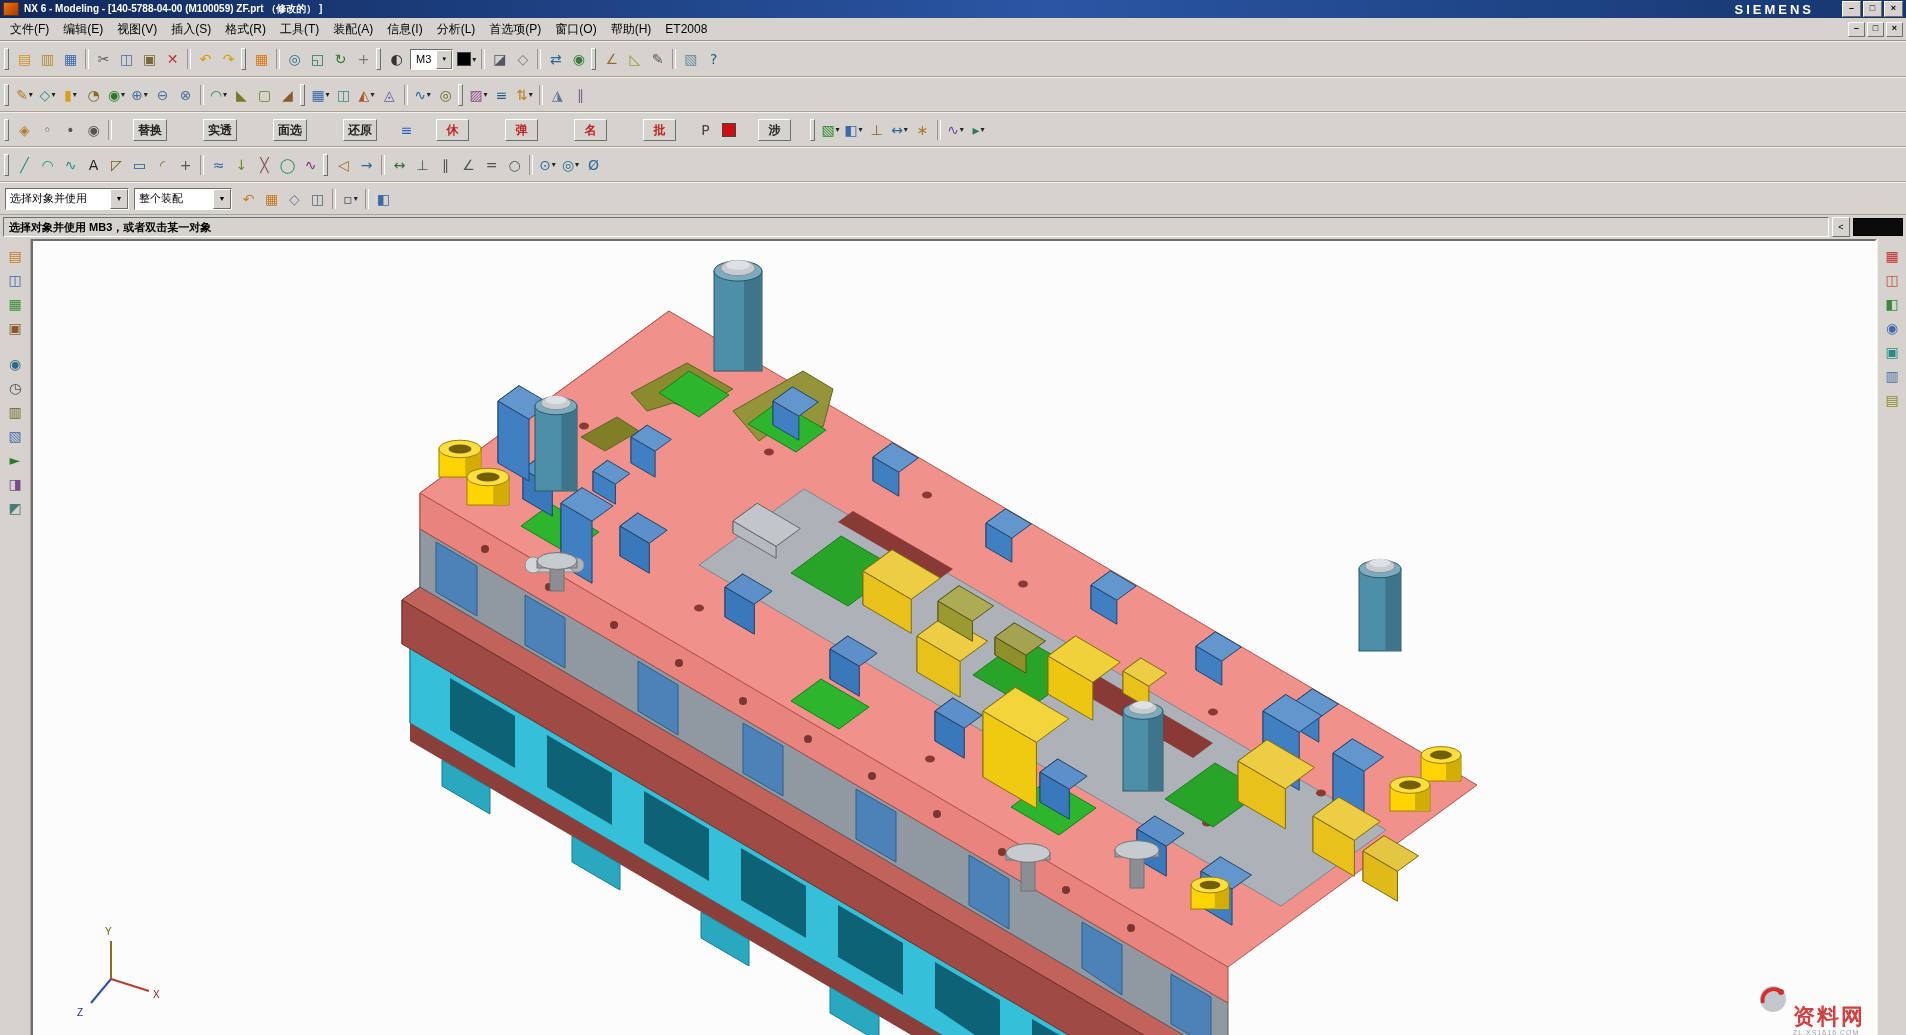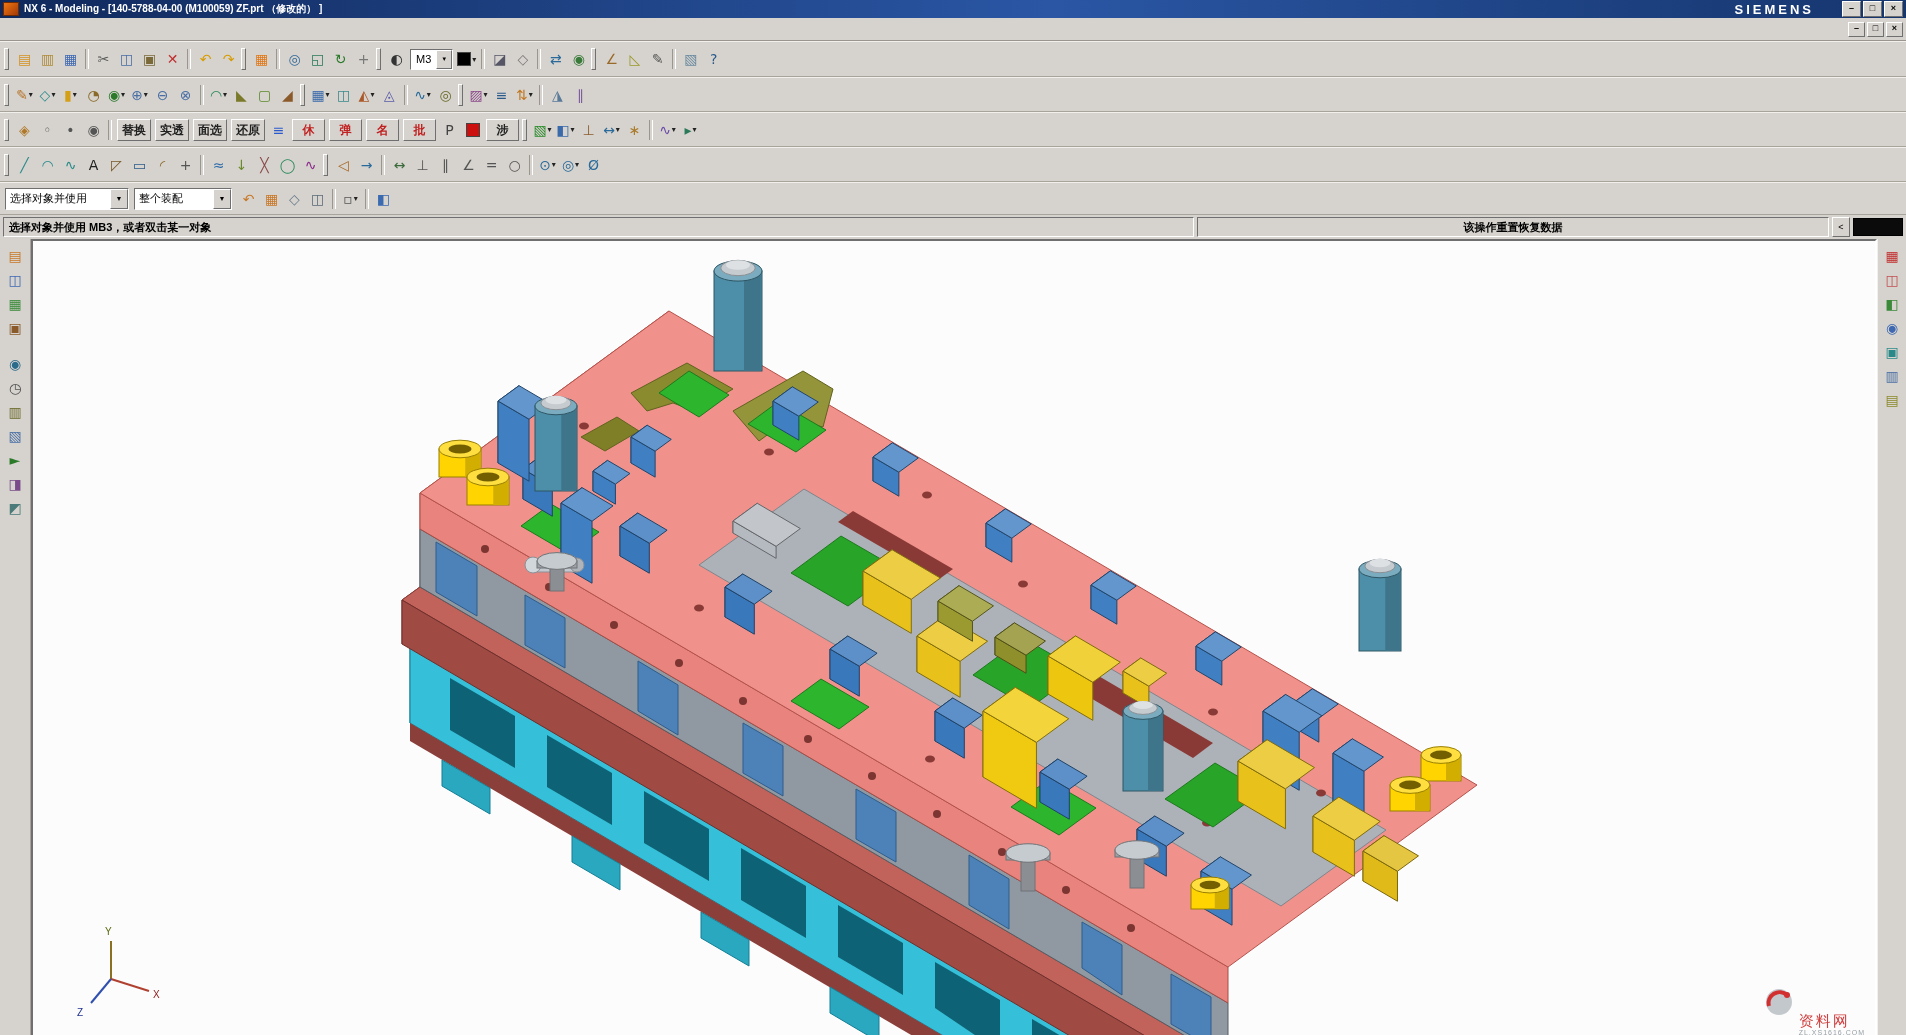--- a/index.html
+++ b/index.html
@@ -16,21 +16,21 @@
   .menubar{height:22px;display:flex;align-items:center;background:#d6d3ce;border-bottom:1px solid #9a968f;padding:0 3px;}
   .menu-items{display:flex;align-items:center;}
   .menu-item{font-size:12px;color:#000;padding:2px 7px;white-space:nowrap;}
   .mdi{margin-left:auto;display:flex;}
   .mdi .winbtn{width:15px;height:13px;line-height:11px;}
   
   .toolbar{display:flex;align-items:center;border-top:1px solid #f2f0ec;border-bottom:1px solid #a8a49c;padding:1px 3px;background:#d6d3ce;}
   .row1{height:32px}.row2{height:31px}.row3{height:31px}.row4{height:31px}
   .tbtn{min-width:23px;height:22px;display:flex;align-items:center;justify-content:center;gap:1px;flex:none;}
   .glyph{font-size:14px;line-height:1;font-family:"DejaVu Sans",sans-serif;}
-  .tbtn.tlabel{border:1px solid;border-color:#fff #6f6f6f #6f6f6f #fff;background:#d6d3ce;height:20px;padding:0 4px;margin:0 2px;}
+  .tbtn.tlabel{border:1px solid;border-color:#fff #6f6f6f #6f6f6f #fff;background:#d6d3ce;height:20px;padding:0 4px;margin:0 18px;}
   .tlbl{font-size:12px;font-weight:bold;line-height:1;white-space:nowrap;}
   .dd{font-size:8px;color:#222;}
   .tsep{width:2px;height:20px;border-left:1px solid #9a968f;border-right:1px solid #fff;margin:0 3px;flex:none;}
   .tgrip{width:3px;height:20px;border:1px solid;border-color:#fff #6f6f6f #6f6f6f #fff;margin:0 4px 0 1px;flex:none;}
   .swatch{width:12px;height:12px;border:1px solid #444;display:inline-block;}
   .mini-combo{display:flex;align-items:center;height:19px;border:1px solid;border-color:#6f6f6f #fff #fff #6f6f6f;background:#fff;margin:0 2px;flex:none;}
   .mc-text{font-size:11px;padding:0 5px;}
   .mc-btn{width:14px;height:17px;background:#d6d3ce;border:1px solid;border-color:#fff #6f6f6f #6f6f6f #fff;
           font-size:7px;display:flex;align-items:center;justify-content:center;}
   
@@ -53,40 +53,55 @@
   .main{display:flex;height:806px;}
   .side{background:#d6d3ce;display:flex;flex-direction:column;align-items:center;padding-top:5px;flex:none;}
   .side.left{width:30px;border-right:1px solid #a8a49c;}
   .side.right{width:28px;border-left:1px solid #f2f0ec;}
   .side .tbtn{min-width:22px;height:22px;margin:1px 0;}
   .side-gap{height:12px;flex:none;}
   .viewport{position:relative;flex:1;background:#fcfcfc;border:2px solid;border-color:#6f6f6f #fff #fff #6f6f6f;overflow:hidden;}
   .model-svg{position:absolute;left:0;top:0;}
   .watermark{position:absolute;right:10px;bottom:6px;display:flex;align-items:center;gap:5px;}
   .wm-col{display:flex;flex-direction:column;line-height:1.1;}
-  .wm-name{color:#d04040;font-size:15px;font-weight:normal;letter-spacing:2px;margin-top:45px;}
+  .wm-name{color:#d04040;font-size:22px;font-weight:bold;letter-spacing:2px;margin-top:45px;}
   .wm-sub{color:#98a0a6;font-size:7px;letter-spacing:1px;}
 </style>
 </head>
 <body>
 
 <div class="app">
 
   <div class="titlebar">
     <span class="app-icon"></span>
     <span class="title">NX 6 - Modeling - [140-5788-04-00 (M100059) ZF.prt （修改的） ]</span>
     <span class="brand">SIEMENS</span>
     <span style="display:flex">
         <span class="winbtn">–</span>
         <span class="winbtn">□</span>
         <span class="winbtn">×</span>
       </span>
   </div>
 
   <div class="menubar">
+    <div class="menu-items">
+        <div class="menu-item">文件(F)</div>
+        <div class="menu-item">编辑(E)</div>
+        <div class="menu-item">视图(V)</div>
+        <div class="menu-item">插入(S)</div>
+        <div class="menu-item">格式(R)</div>
+        <div class="menu-item">工具(T)</div>
+        <div class="menu-item">装配(A)</div>
+        <div class="menu-item">信息(I)</div>
+        <div class="menu-item">分析(L)</div>
+        <div class="menu-item">首选项(P)</div>
+        <div class="menu-item">窗口(O)</div>
+        <div class="menu-item">帮助(H)</div>
+        <div class="menu-item">ET2008</div>
+      </div>
     <div class="mdi">
         <span class="winbtn">–</span>
         <span class="winbtn">□</span>
         <span class="winbtn">×</span>
       </div>
   </div>
 
   <div class="toolbar row1">
       <div class="tgrip"></div>
       <div class="tbtn">
@@ -458,21 +473,20 @@
         </div>
         <div class="tsep"></div>
         <div class="tbtn">
           <span class="glyph" style="color: rgb(58, 106, 176);">◧</span>
         </div>
       </div>
   </div>
 
   <div class="promptbar">
     <div class="pfield pleft">选择对象并使用 MB3，或者双击某一对象</div>
-    <div class="pfield pcenter">该操作重置恢复数据</div>
     <div class="pnav">&lt;</div>
     <div class="blackbox"></div>
   </div>
 
   <div class="main">
     <div class="side left">
         <div class="tbtn">
           <span class="glyph" style="color: rgb(200, 120, 40);">▤</span>
         </div>
         <div class="tbtn">

